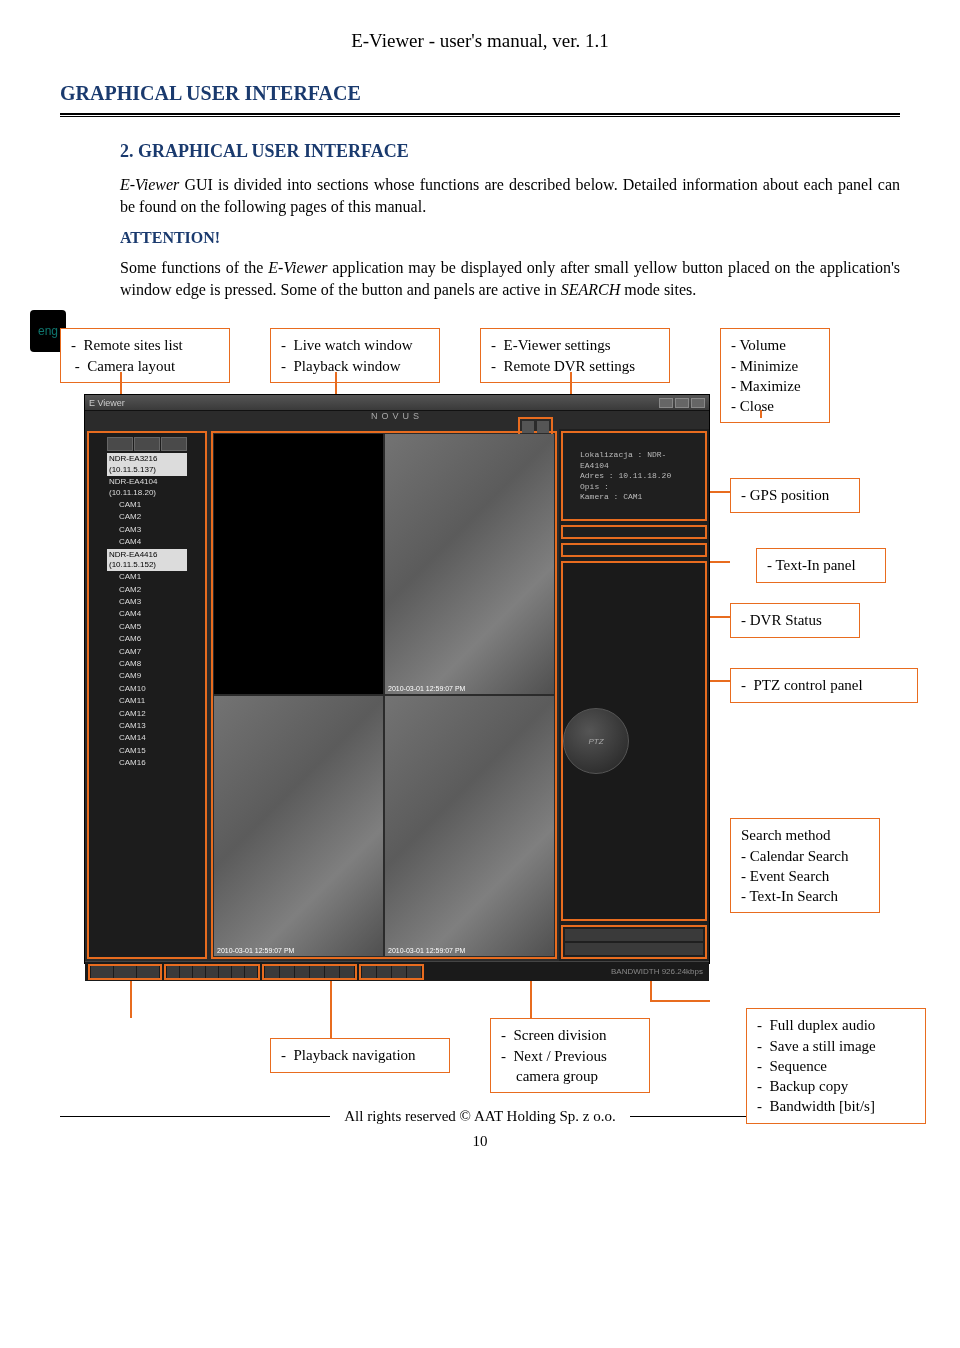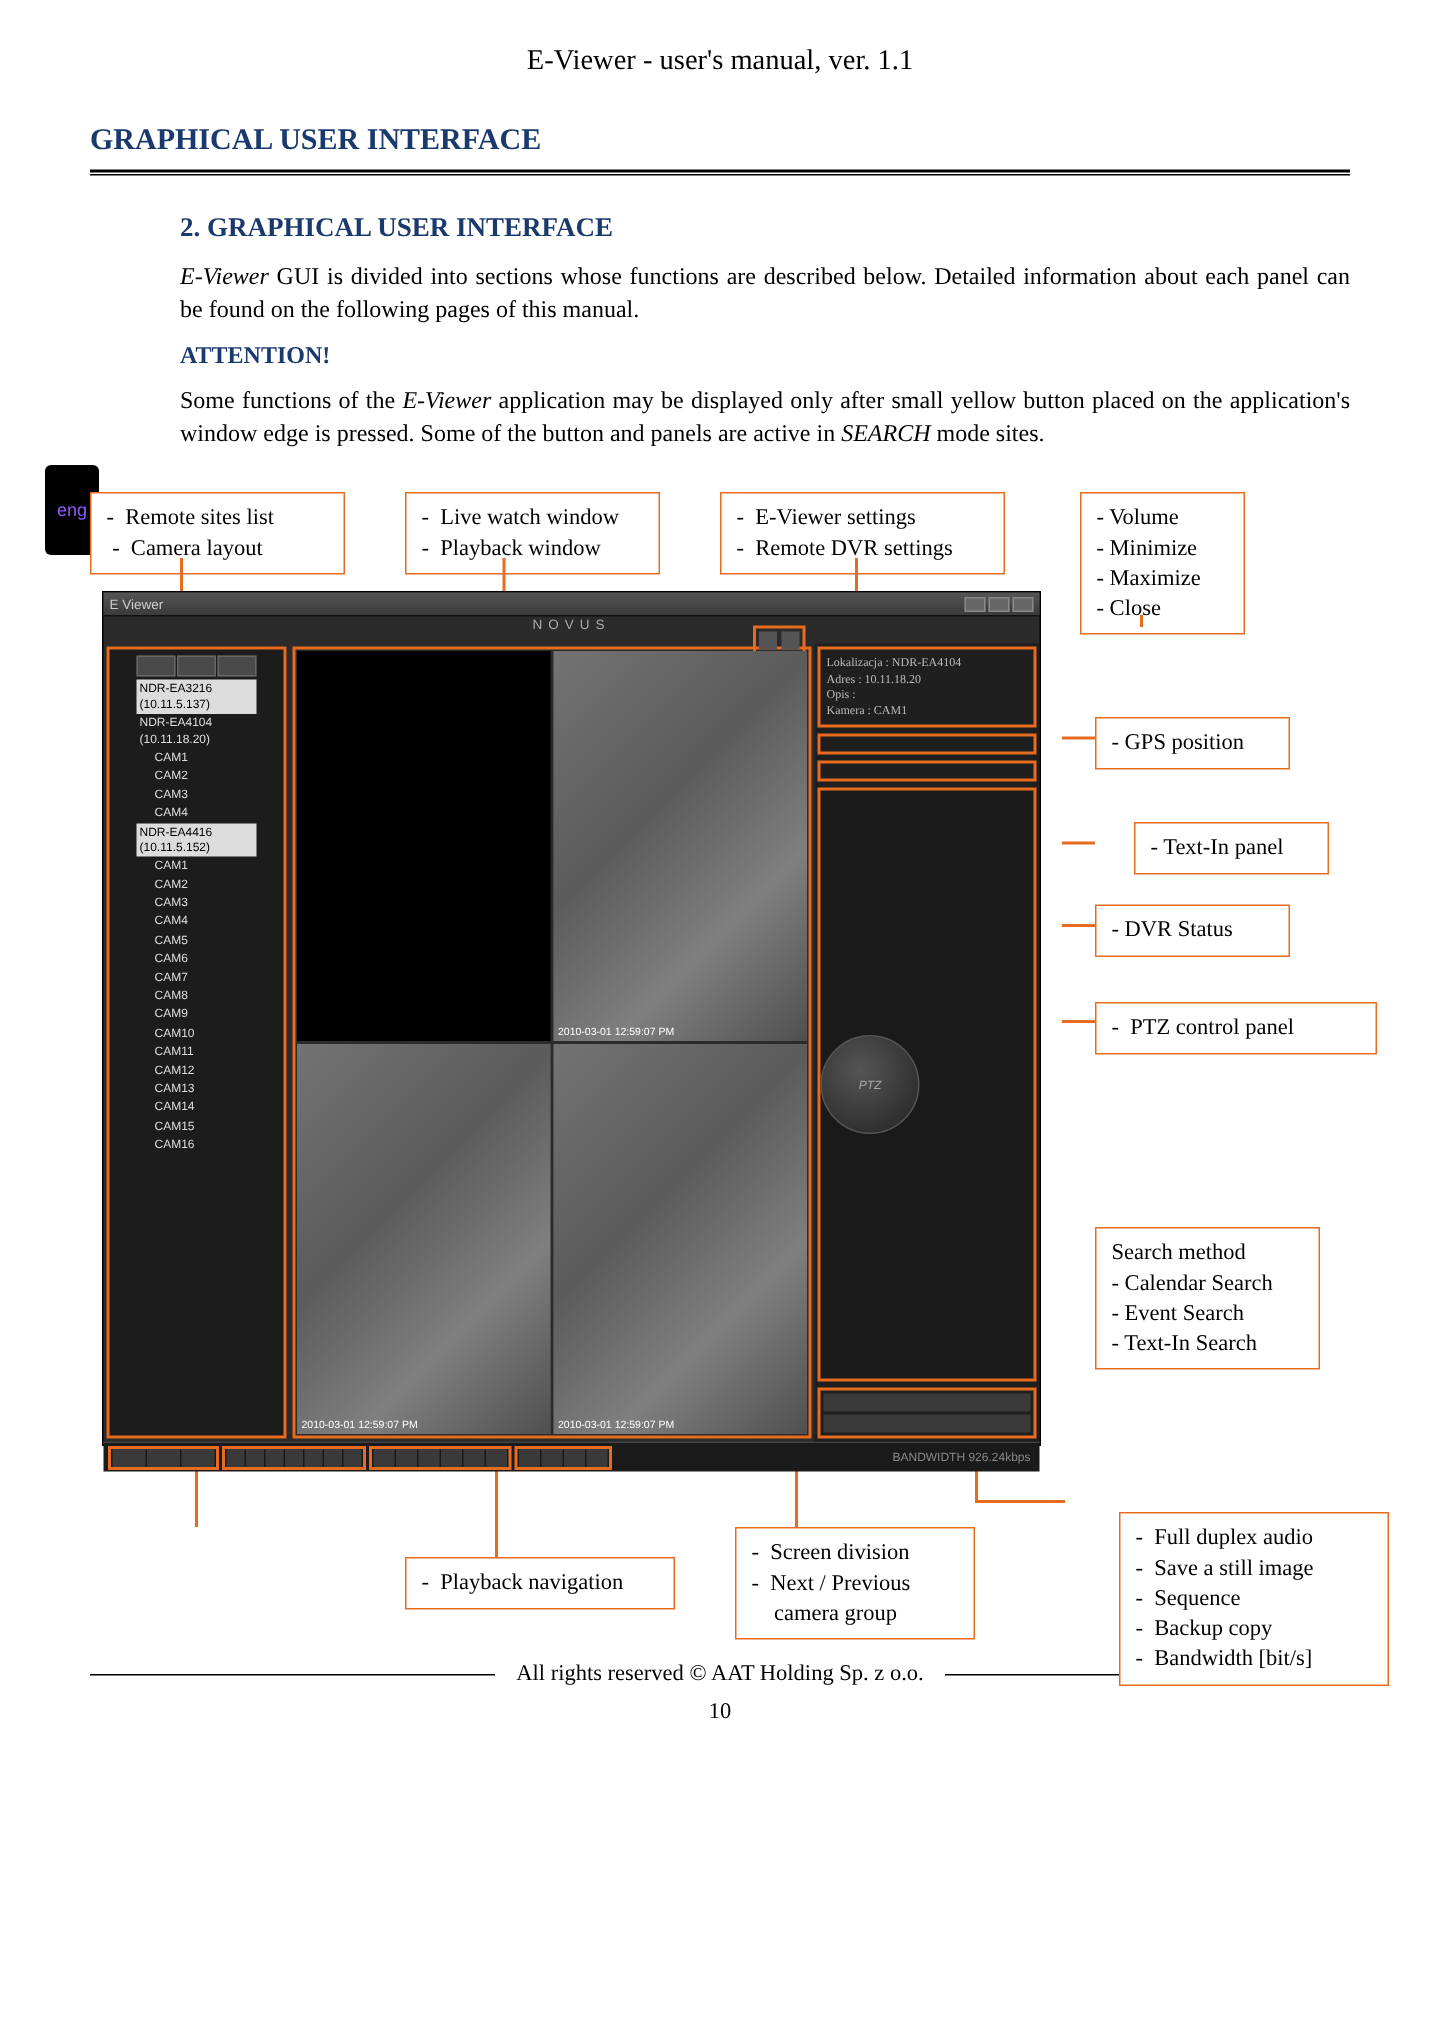--- a/index.html
+++ b/index.html
@@ -50,23 +50,23 @@
     font-weight: bold;
     font-size: 16px;
     color: #1a3a6e;
     margin-bottom: 10px;
   }
   .lang-tab {
     position: absolute;
     left: 30px;
     top: 310px;
     width: 36px;
-    height: 60px;
+    height: 42px;
     background: #000;
-    color: #8b5cf6;
+    color: #0f766e;
     font-size: 12px;
     font-family: Arial, sans-serif;
     display: flex;
     align-items: center;
     justify-content: center;
     border-radius: 4px;
   }
   .diagram {
     position: relative;
     margin-top: 28px;
@@ -76,21 +76,21 @@
     position: absolute;
     border: 1.5px solid #e86c1f;
     padding: 6px 10px;
     font-size: 15px;
     line-height: 1.35;
     background: #fff;
   }
   .callout .row { white-space: pre; }
   .screenshot {
     position: absolute;
-    left: 8px;
+    left: 24px;
     top: 66px;
     width: 626px;
     height: 570px;
     background: #2b2b2b;
     border: 1px solid #000;
   }
   .sh-titlebar {
     height: 16px;
     background: linear-gradient(#555,#3a3a3a);
     border-bottom: 1px solid #111;
@@ -140,22 +140,22 @@
   .sh-black { background:#000; }
   .sh-black::after { display:none; }
   .sh-ts { position:absolute; bottom:2px; left:3px; color:#fff; font-size:7px; font-family:Arial,sans-serif; z-index:2;}
   .sh-right {
     width:150px;
     background:#1f1f1f;
     display:flex; flex-direction:column;
   }
   .sh-info {
     border:2px solid #e86c1f;
-    margin:2px; padding:4px;
-    font-size:8px; color:#bbb; font-family:Liberation Serif, serif;
+    margin:2px; padding:17px;
+    font-size:8px; color:#bbb; font-family:Liberation Mono, monospace;
     line-height:1.3;
   }
   .sh-sec {
     border:2px solid #e86c1f;
     margin:2px; height:14px;
   }
   .sh-ptz {
     border:2px solid #e86c1f;
     margin:2px; flex:1; min-height:90px;
     position:relative;

